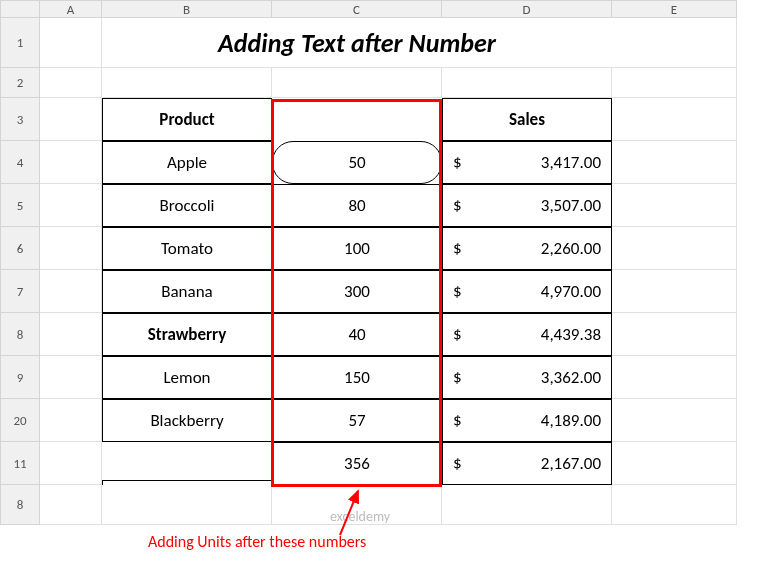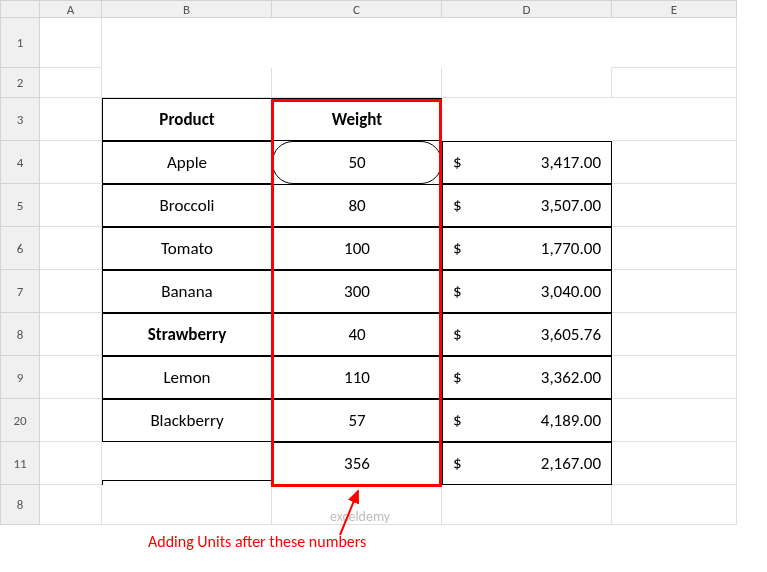--- a/index.html
+++ b/index.html
@@ -120,51 +120,52 @@
   <div class="row-header" style="grid-column:1;grid-row:5">4</div>
   <div class="row-header" style="grid-column:1;grid-row:6">5</div>
   <div class="row-header" style="grid-column:1;grid-row:7">6</div>
   <div class="row-header" style="grid-column:1;grid-row:8">7</div>
   <div class="row-header" style="grid-column:1;grid-row:9">8</div>
   <div class="row-header" style="grid-column:1;grid-row:10">9</div>
   <div class="row-header" style="grid-column:1;grid-row:11">20</div>
   <div class="row-header" style="grid-column:1;grid-row:12">11</div>
   <div class="row-header" style="grid-column:1;grid-row:13">8</div>
 
+  <div class="title-cell">Adding Text after Number</div>
 
   <div class="cell empty-a" style="grid-row:2"></div>
   <div class="cell empty-e" style="grid-row:2"></div>
   <div class="cell empty-a" style="grid-row:3"></div>
   <div class="cell empty-e" style="grid-row:3"></div>
 
   <div class="cell data-cell table-header" style="grid-column:3;grid-row:4">Product</div>
-  <div class="cell data-cell table-header" style="grid-column:4;grid-row:4">Weight</div>
+  <div class="cell data-cell table-header" style="grid-column:5;grid-row:4">Sales</div>
   <div class="cell empty-a" style="grid-row:4"></div>
   <div class="cell empty-e" style="grid-row:4"></div>
 
   <div class="cell" style="grid-column:3;grid-row:3"></div>
   <div class="cell" style="grid-column:4;grid-row:3"></div>
   <div class="cell" style="grid-column:5;grid-row:3"></div>
 
   <div id="data-rows-placeholder" style="display:contents"><div class="cell empty-a" style="grid-row: 5;"></div><div class="cell data-cell data-center" style="grid-area: 5 / 3;">Apple</div><div class="cell data-cell data-center" style="grid-area: 5 / 4; border-radius: 21px;">50</div><div class="cell data-cell data-sales" style="grid-area: 5 / 5;">
         <span>$</span>
         <span>3,417.00</span>
       </div><div class="cell empty-e" style="grid-row: 5;"></div><div class="cell empty-a" style="grid-row: 6;"></div><div class="cell data-cell data-center" style="grid-area: 6 / 3; text-align: center;">Broccoli</div><div class="cell data-cell data-center" style="grid-area: 6 / 4;">80</div><div class="cell data-cell data-sales" style="grid-area: 6 / 5;">
         <span>$</span>
         <span>3,507.00</span>
       </div><div class="cell empty-e" style="grid-row: 6;"></div><div class="cell empty-a" style="grid-row: 7;"></div><div class="cell data-cell data-center" style="grid-area: 7 / 3;">Tomato</div><div class="cell data-cell data-center" style="grid-area: 7 / 4;">100</div><div class="cell data-cell data-sales" style="grid-area: 7 / 5;">
         <span>$</span>
-        <span>1,770.00</span>
+        <span>2,260.00</span>
       </div><div class="cell empty-e" style="grid-row: 7;"></div><div class="cell empty-a" style="grid-row: 8;"></div><div class="cell data-cell data-center" style="grid-area: 8 / 3;">Banana</div><div class="cell data-cell data-center" style="grid-area: 8 / 4;">300</div><div class="cell data-cell data-sales" style="grid-area: 8 / 5;">
         <span>$</span>
-        <span>3,040.00</span>
+        <span>4,970.00</span>
       </div><div class="cell empty-e" style="grid-row: 8;"></div><div class="cell empty-a" style="grid-row: 9;"></div><div class="cell data-cell data-center" style="grid-area: 9 / 3; font-weight: bold;">Strawberry</div><div class="cell data-cell data-center" style="grid-area: 9 / 4;">40</div><div class="cell data-cell data-sales" style="grid-area: 9 / 5;">
         <span>$</span>
-        <span>3,605.76</span>
-      </div><div class="cell empty-e" style="grid-row: 9;"></div><div class="cell empty-a" style="grid-row: 10;"></div><div class="cell data-cell data-center" style="grid-area: 10 / 3;">Lemon</div><div class="cell data-cell data-center" style="grid-area: 10 / 4;">110</div><div class="cell data-cell data-sales" style="grid-area: 10 / 5;">
+        <span>4,439.38</span>
+      </div><div class="cell empty-e" style="grid-row: 9;"></div><div class="cell empty-a" style="grid-row: 10;"></div><div class="cell data-cell data-center" style="grid-area: 10 / 3;">Lemon</div><div class="cell data-cell data-center" style="grid-area: 10 / 4;">150</div><div class="cell data-cell data-sales" style="grid-area: 10 / 5;">
         <span>$</span>
         <span>3,362.00</span>
       </div><div class="cell empty-e" style="grid-row: 10;"></div><div class="cell empty-a" style="grid-row: 11;"></div><div class="cell data-cell data-center" style="grid-area: 11 / 3;">Blackberry</div><div class="cell data-cell data-center" style="grid-area: 11 / 4;">57</div><div class="cell data-cell data-sales" style="grid-area: 11 / 5;">
         <span>$</span>
         <span>4,189.00</span>
       </div><div class="cell empty-e" style="grid-row: 11;"></div><div class="cell empty-a" style="grid-row: 12;"></div><div class="cell data-cell data-center" style="grid-area: 12 / 3; margin-top: 38px;">Kiwi</div><div class="cell data-cell data-center" style="grid-area: 12 / 4;">356</div><div class="cell data-cell data-sales" style="grid-area: 12 / 5;">
         <span>$</span>
         <span>2,167.00</span>
       </div><div class="cell empty-e" style="grid-row: 12;"></div></div>
 

